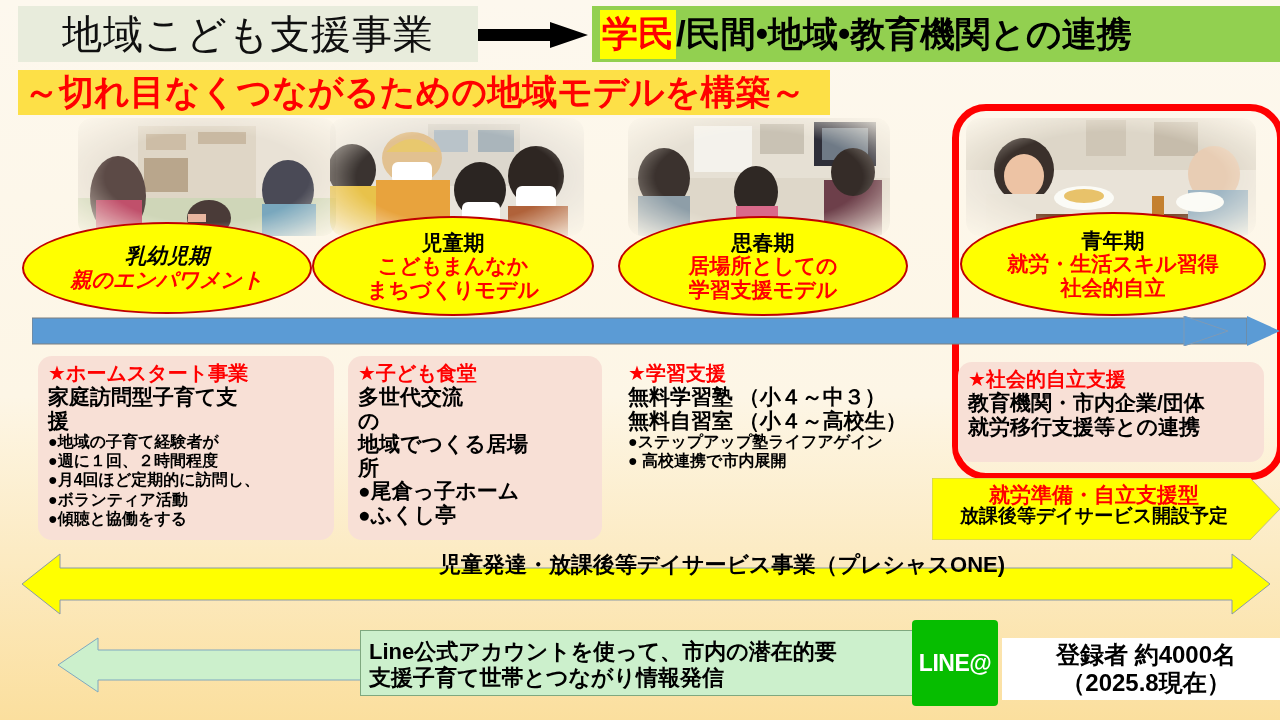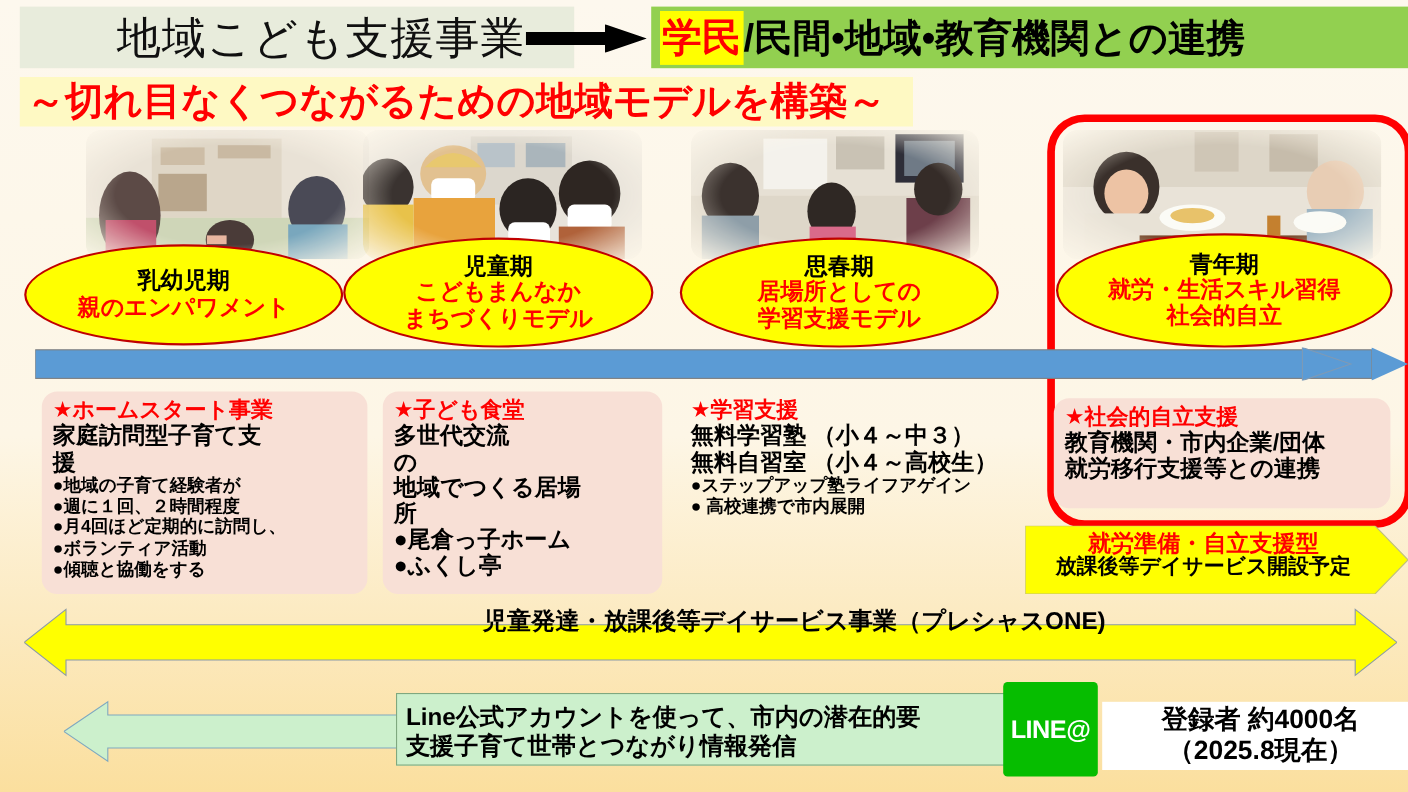--- a/index.html
+++ b/index.html
@@ -5,31 +5,31 @@
   html,body{margin:0;padding:0;}
   body{
     width:1280px;height:720px;overflow:hidden;position:relative;
     font-family:"Liberation Sans","DejaVu Sans",sans-serif;
     background:linear-gradient(to bottom,#fdf8ee 0%,#fdf6e6 55%,#fbdf9e 100%);
   }
   .abs{position:absolute;}
 
   
   #title-band{left:18px;top:6px;width:460px;height:56px;background:#e8ecdc;
-    display:flex;align-items:center;justify-content:center;padding-left:44px;}
+    display:flex;align-items:center;justify-content:center;}
   #title-band .t{font-size:40px;color:#101010;letter-spacing:1px;font-weight:400;}
 
   #black-arrow{left:478px;top:22px;width:110px;height:26px;}
 
   #partner-band{left:592px;top:6px;width:688px;height:56px;background:#92d050;
     display:flex;align-items:center;padding-left:8px;box-sizing:border-box;}
   .hl-yellow{background:#ffff00;color:#ff0000;font-weight:bold;font-size:36px;padding:0 2px;}
   .partner-rest{color:#000;font-weight:bold;font-size:35px;}
 
-  #subtitle-band{left:18px;top:70px;width:812px;height:45px;background:#fef9c3;
+  #subtitle-band{left:18px;top:70px;width:812px;height:45px;background:#fde047;
     display:flex;align-items:center;}
   #subtitle-band .s{color:#ff0000;font-weight:bold;font-size:35px;padding-left:6px;}
 
   
   .photo{border-radius:14px;overflow:hidden;
     -webkit-mask-image:radial-gradient(ellipse 72% 70% at 50% 50%,#000 55%,transparent 100%);
     mask-image:radial-gradient(ellipse 72% 70% at 50% 50%,#000 55%,transparent 100%);}
   .photo svg{display:block;}
 
   
@@ -174,21 +174,21 @@
     <ellipse cx="248" cy="56" rx="26" ry="28" fill="#e8cdb4"></ellipse>
     <rect x="222" y="72" width="60" height="46" fill="#9fb6c4"></rect>
     <ellipse cx="234" cy="84" rx="24" ry="10" fill="#fbfbf6"></ellipse>
     <ellipse cx="160" cy="108" rx="14" ry="8" fill="#8c2f2a"></ellipse>
     <rect x="186" y="78" width="12" height="22" fill="#c4802f"></rect>
   </svg>
 </div>
 
 <div class="abs" id="red-outline"></div>
 
-<div class="abs ellipse" style="left:22px;top:222px;width:290px;height:92px;">
+<div class="abs ellipse" style="left:22px;top:222px;width:290px;height:92px;font-style:italic;">
   <div class="l1">乳幼児期</div>
   <div class="l2">親のエンパワメント</div>
 </div>
 
 <div class="abs ellipse" style="left:312px;top:216px;width:282px;height:100px;">
   <div class="l1">児童期</div>
   <div class="l2">こどもまんなか</div>
   <div class="l3">まちづくりモデル</div>
 </div>
 

